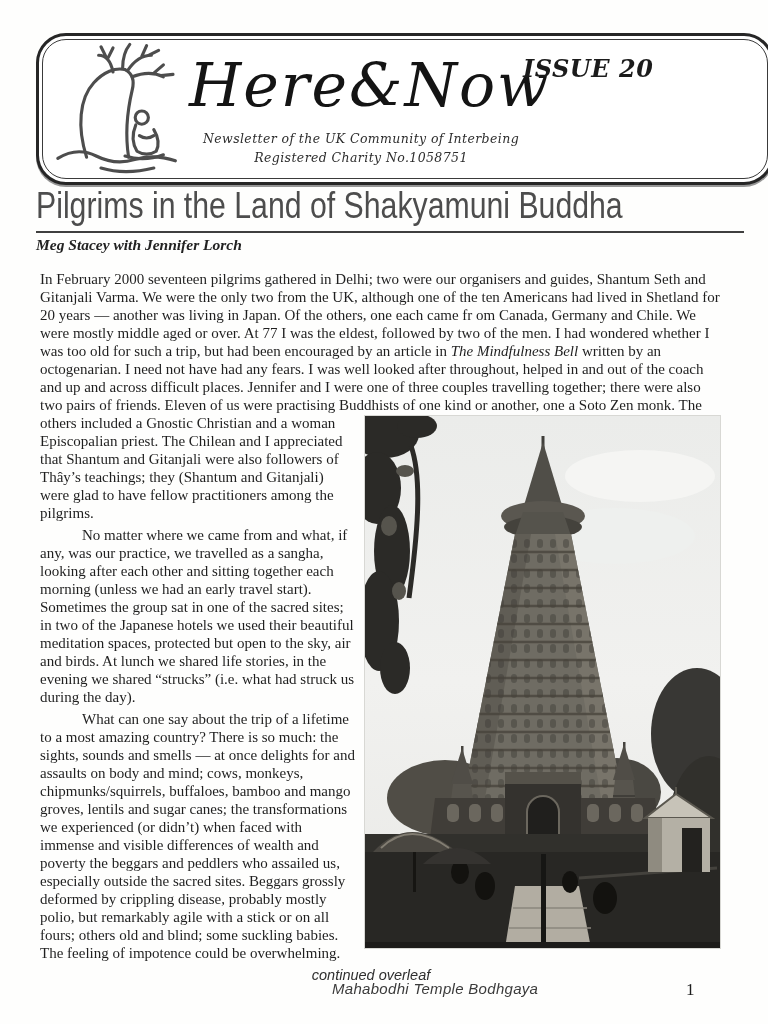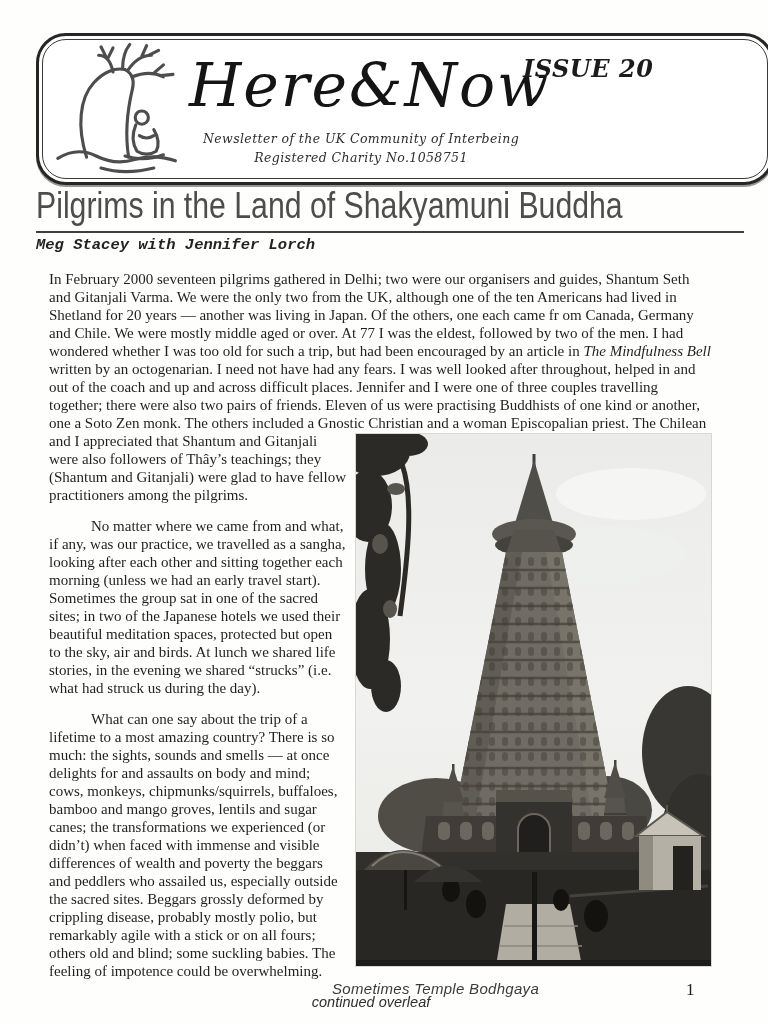--- a/index.html
+++ b/index.html
@@ -41,27 +41,27 @@
   
   .content { position:absolute; left:36px; top:186px; width:688px; }
   .headline {
     margin:0; font-family:"Liberation Sans", sans-serif; font-weight:400;
     font-size:36px; line-height:40px; color:#4d4d4d;
     transform:scaleX(.84); transform-origin:left center; white-space:nowrap;
   }
   .rule { width:708px; height:0; border-top:2px solid #3f3f3f; margin-top:5px; }
   .byline {
     margin-top:3px; margin-bottom:16px;
-    font-family:Liberation Mono, monospace; font-style:italic; font-weight:700;
+    font-family:Liberation Serif, serif; font-style:italic; font-weight:700;
     font-size:15.5px; color:#222;
   }
 
   
   .article-body { font-size:15px; line-height:18px; text-align:left; }
-  .article-body p { margin:13px; }
+  .article-body p { margin:4px; }
   .article-body p.indent { text-indent:42px; }
   .article-body i { font-style:italic; }
   .photo-float {
     float:right; width:355px; height:532px; margin:2px 0 8px 10px;
     outline:1px solid #d8d8d4;
   }
   .photo-float svg { display:block; width:100%; height:100%; }
   .continued {
     font-family:"Liberation Sans", sans-serif; font-style:italic;
     font-size:14.5px; color:#2f2f2f; text-align:center;
@@ -223,16 +223,16 @@
 
         <rect x="0" y="526" width="355" height="6" fill="#1d1c1a"></rect>
       </svg>
           </span><span>woman Episcopalian priest.  The Chilean and I appreciated that Shantum and Gitanjali were also followers of Thây’s teachings; they (Shantum and Gitanjali) were glad to have fellow practitioners among the pilgrims.</span></p>
       <p class="indent">No matter where we came from and what, if any, was our practice, we travelled as a sangha, looking after each other and sitting together each morning (unless we had an early travel start).  Sometimes the group sat in one of the sacred sites; in two of the Japanese hotels we used their beautiful meditation spaces, protected but open to the sky, air and birds.  At lunch we shared life stories, in the evening we shared “strucks” (i.e. what had struck us during the day).</p>
       <p class="indent">What can one say about the trip of a lifetime to a most amazing country?  There is so much: the sights, sounds and smells — at once delights for and assaults on body and mind; cows, monkeys, chipmunks/squirrels, buffaloes, bamboo and mango groves, lentils and sugar canes; the transformations we experienced (or didn’t) when faced with immense and visible differences of wealth and poverty  the beggars and peddlers who assailed us, especially outside the sacred sites. Beggars grossly deformed by crippling disease, probably mostly polio, but remarkably agile with a stick or on all fours; others old and blind; some suckling babies. The feeling of impotence could be overwhelming.</p>
       <div class="continued">continued overleaf</div>
     </div>
   </div>
 
-  <div class="caption">Sometimes Temple Bodhgaya</div>
+  <div class="caption">Mahabodhi Temple Bodhgaya</div>
   <div class="pageno">1</div>
 
 </div>
 
 </body></html>

